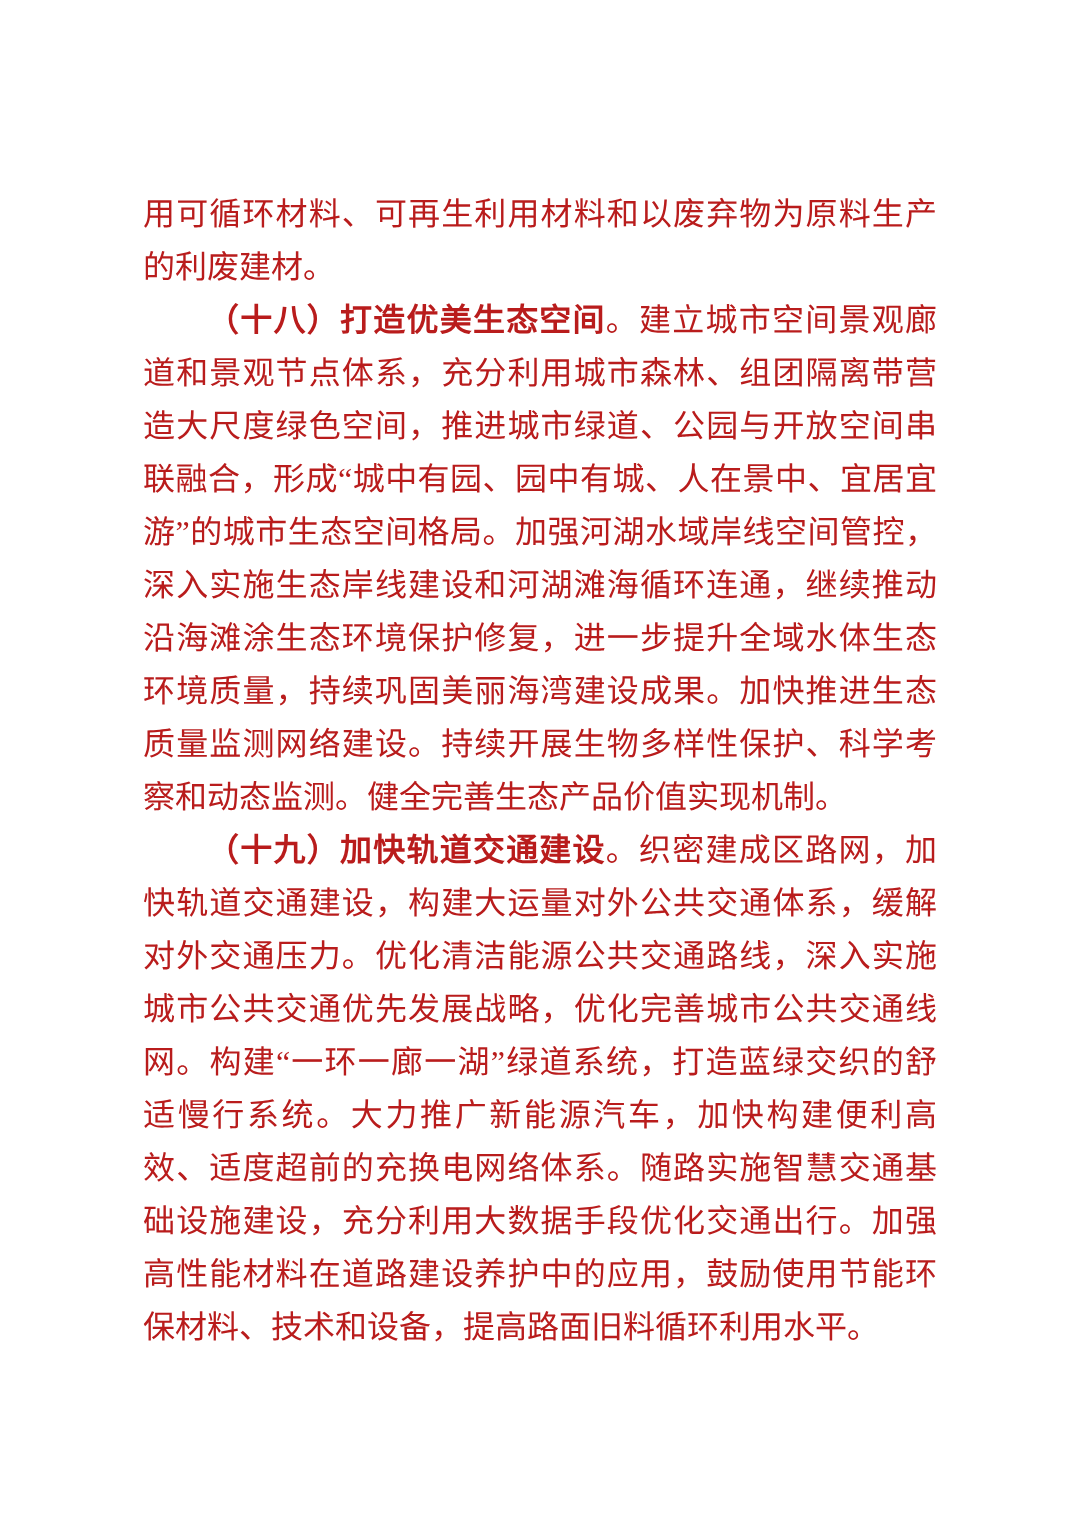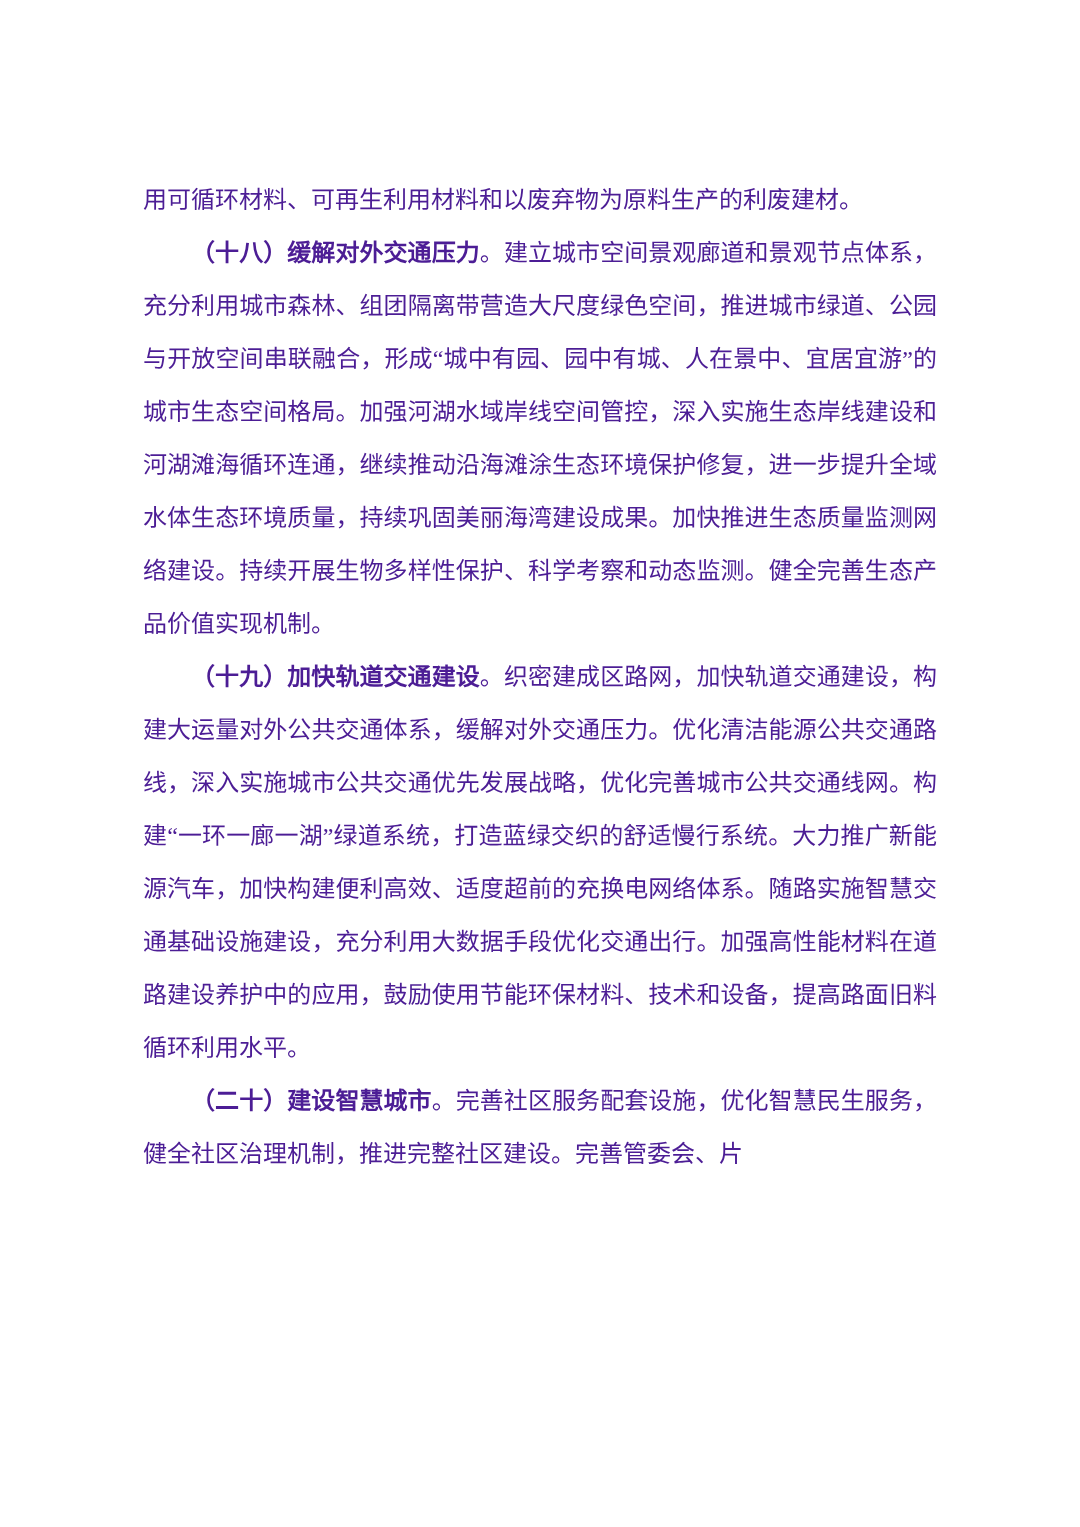--- a/index.html
+++ b/index.html
@@ -15,24 +15,24 @@
   .sheet {
     position: relative;
     width: 1080px;
     height: 1527px;
     background: #ffffff;
     overflow: hidden;
   }
   .body-text {
     position: absolute;
     left: 143px;
-    top: 174px;
+    top: 188px;
     width: 794px;
-    color: #4c1d95;
-    font-size: 24px;
+    color: #b91c1c;
+    font-size: 32px;
     line-height: 53px;
     text-align: justify;
     text-justify: inter-character;
     word-break: break-all;
     overflow-wrap: break-word;
   }
   .para {
     margin: 0;
     padding: 0;
     text-indent: 2em;
@@ -45,20 +45,19 @@
   }
 </style>
 </head>
 <body>
 
 <div class="sheet">
   <div class="body-text">
 
     <p class="para no-indent"><span>用可循环材料、可再生利用材料和以废弃物为原料生产的利废建材。</span></p>
 
-    <p class="para"><span class="run-bold">（十八）缓解对外交通压力</span><span>。建立城市空间景观廊道和景观节点体系，充分利用城市森林、组团隔离带营造大尺度绿色空间，推进城市绿道、公园与开放空间串联融合，形成“城中有园、园中有城、人在景中、宜居宜游”的城市生态空间格局。加强河湖水域岸线空间管控，深入实施生态岸线建设和河湖滩海循环连通，继续推动沿海滩涂生态环境保护修复，进一步提升全域水体生态环境质量，持续巩固美丽海湾建设成果。加快推进生态质量监测网络建设。持续开展生物多样性保护、科学考察和动态监测。健全完善生态产品价值实现机制。</span></p>
+    <p class="para"><span class="run-bold">（十八）打造优美生态空间</span><span>。建立城市空间景观廊道和景观节点体系，充分利用城市森林、组团隔离带营造大尺度绿色空间，推进城市绿道、公园与开放空间串联融合，形成“城中有园、园中有城、人在景中、宜居宜游”的城市生态空间格局。加强河湖水域岸线空间管控，深入实施生态岸线建设和河湖滩海循环连通，继续推动沿海滩涂生态环境保护修复，进一步提升全域水体生态环境质量，持续巩固美丽海湾建设成果。加快推进生态质量监测网络建设。持续开展生物多样性保护、科学考察和动态监测。健全完善生态产品价值实现机制。</span></p>
 
     <p class="para"><span class="run-bold">（十九）加快轨道交通建设</span><span>。织密建成区路网，加快轨道交通建设，构建大运量对外公共交通体系，缓解对外交通压力。优化清洁能源公共交通路线，深入实施城市公共交通优先发展战略，优化完善城市公共交通线网。构建“一环一廊一湖”绿道系统，打造蓝绿交织的舒适慢行系统。大力推广新能源汽车，加快构建便利高效、适度超前的充换电网络体系。随路实施智慧交通基础设施建设，充分利用大数据手段优化交通出行。加强高性能材料在道路建设养护中的应用，鼓励使用节能环保材料、技术和设备，提高路面旧料循环利用水平。</span></p>
 
-    <p class="para"><span class="run-bold">（二十）建设智慧城市</span><span>。完善社区服务配套设施，优化智慧民生服务，健全社区治理机制，推进完整社区建设。完善管委会、片</span></p>
 
   </div>
 </div>
 
 </body></html>

